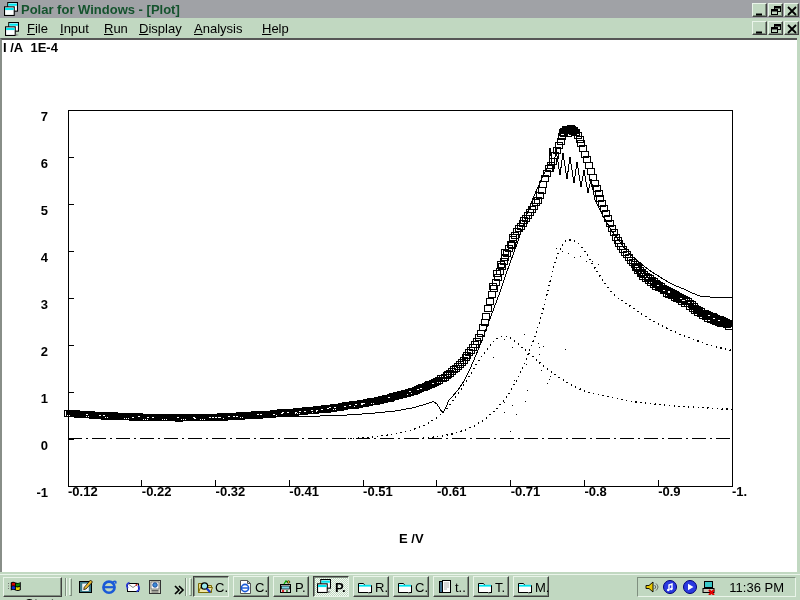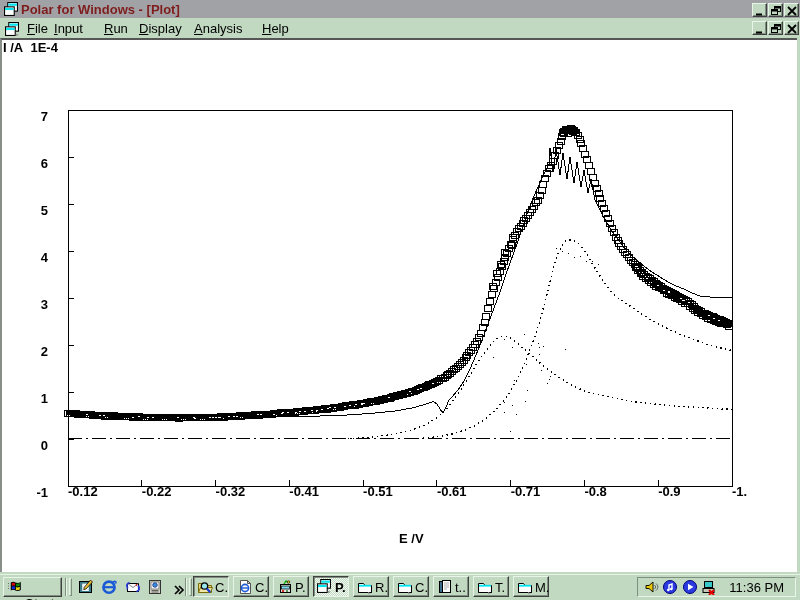--- a/index.html
+++ b/index.html
@@ -1,17 +1,17 @@
 <!DOCTYPE html>
 <html><head><meta charset="utf-8"><style>
 * { margin:0; padding:0; box-sizing:border-box; }
 html,body { width:800px; height:600px; overflow:hidden; font-family:"Liberation Sans",sans-serif; background:#c1d8c1; }
 .titlebar { position:absolute; left:0; top:0; width:800px; height:18px; background:#a0a2a6; }
 .titlebar .ticn { position:absolute; left:4px; top:2px; }
-.titlebar .ttxt { position:absolute; left:21px; top:2px; font-size:13px; font-weight:bold; color:#7f1d1d; letter-spacing:0; white-space:pre; }
+.titlebar .ttxt { position:absolute; left:21px; top:2px; font-size:13px; font-weight:bold; color:#14532d; letter-spacing:0; white-space:pre; }
 .cbtn { position:absolute; top:3px; width:15px; height:14px; background:#c1d8c1;
   border-top:1px solid #e9f4e9; border-left:1px solid #e9f4e9;
   border-right:1px solid #404040; border-bottom:1px solid #404040;
   box-shadow: inset -1px -1px 0 #7f8f7f; }
 .cbtn svg { position:absolute; left:0; top:0; }
 .menubar { position:absolute; left:0; top:18px; width:800px; height:28px; background:#c1d8c1; }
 .menubar .mdi { position:absolute; left:5px; top:4px; }
 .mitem { position:absolute; top:3px; font-size:13px; color:#000; }
 .mitem u { text-decoration:underline; }
 .mbtn { top:3px; }
@@ -75,21 +75,21 @@
 </div>
 <div class="menubar">
   <span class="mdi"><svg width="14" height="14" viewBox="0 0 13 13">
         <rect x="3.5" y="0.5" width="9" height="8" fill="#fff" stroke="#000"></rect>
         <rect x="4" y="1.5" width="8" height="2" fill="#00e5ee"></rect>
         <rect x="0.5" y="4.5" width="9" height="8" fill="#fff" stroke="#000"></rect>
         <rect x="1" y="5.5" width="8" height="2" fill="#00e5ee"></rect>
         <path d="M10 11 L13 12 L10 13 Z" fill="#8a8a8a"></path>
       </svg></span>
   <span class="mitem" style="left:27px"><u>F</u>ile</span>
-  <span class="mitem" style="left:54px"><u>I</u>nput</span>
+  <span class="mitem" style="left:60px"><u>I</u>nput</span>
   <span class="mitem" style="left:104px"><u>R</u>un</span>
   <span class="mitem" style="left:139px"><u>D</u>isplay</span>
   <span class="mitem" style="left:194px"><u>A</u>nalysis</span>
   <span class="mitem" style="left:262px"><u>H</u>elp</span>
   <div class="cbtn mbtn" style="left:752px">
       <svg width="14" height="13" viewBox="0 0 14 13">
         <rect x="3" y="9.5" width="6" height="2" fill="#000"></rect>
       </svg>
     </div>
   <div class="cbtn mbtn" style="left:768px">

